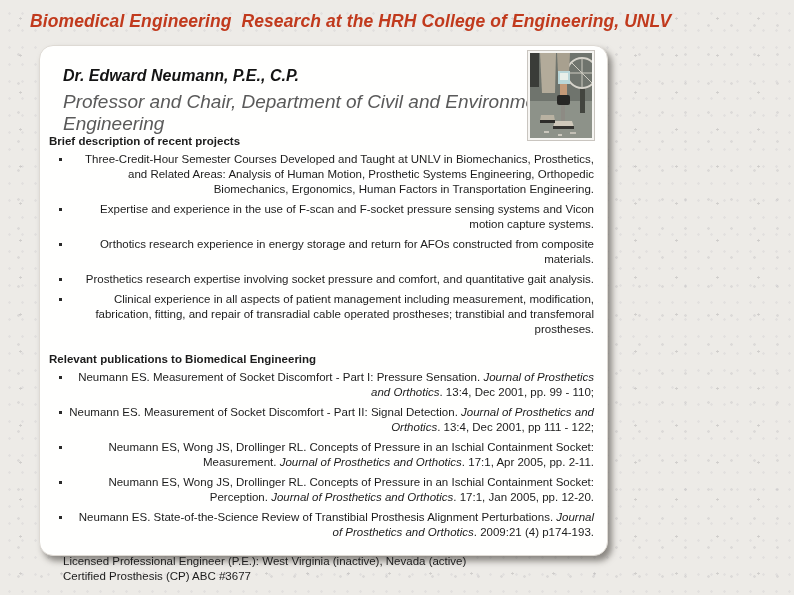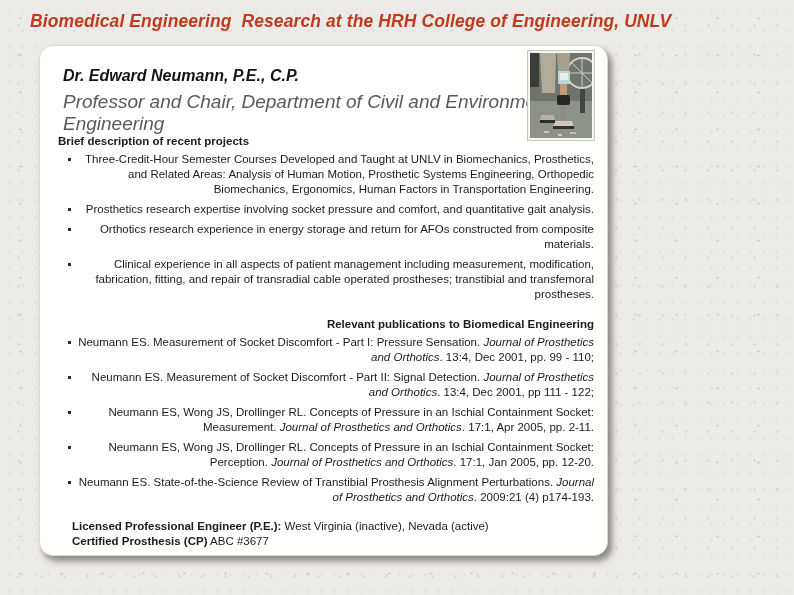--- a/index.html
+++ b/index.html
@@ -69,51 +69,51 @@
     width: 66px;
     height: 89px;
     border: 2px solid #f6f5f2;
     outline: 1px solid #c9c5bf;
     background: #7e837c;
   }
   .photo svg { display: block; }
 
   .content {
     position: absolute;
-    left: 18px;
+    left: 9px;
     right: 13px;
     top: 88px;
     font-size: 11.5px;
     line-height: 15px;
     color: #1c1c1c;
   }
 
   .section-heading { font-weight: bold; margin: 0 0 3px 0; }
-  .pubs-heading { margin-top: 15px; text-align: right; }
+  .pubs-heading { margin-top: 15px; }
 
   ul.bullet-list { list-style: none; margin: 0 0 10px 0; padding: 0; text-align: right; }
   ul.bullet-list li {
     position: relative;
     padding-left: 20px;
     margin-bottom: 5px;
   }
   ul.bullet-list li::before {
     content: "";
     position: absolute;
     left: 10px;
     top: 6px;
     width: 3px;
     height: 3px;
     background: #2a2a2a;
   }
   .it { font-style: italic; }
 
   .licenses { margin: 14px 0 0 14px; }
   .lic-heading { font-weight: bold; }
-  .lic-line b { font-weight: bold; }
+  .lic-line b { font-weight: normal; }
 </style>
 </head>
 <body>
 
 <div class="page">
 
   <div class="slide-title">Biomedical Engineering  Research at the HRH College of Engineering, UNLV</div>
 
   <div class="card">
 
@@ -159,22 +159,23 @@
         <rect x="28" y="81" width="4" height="2" fill="#cbc8be"></rect>
       </svg>
     </div>
 
     <div class="content">
 
       <div class="section-heading">Brief description of recent projects</div>
 
       <ul class="bullet-list" id="projects-list">
           <li>Three-Credit-Hour Semester Courses Developed and Taught at UNLV in Biomechanics, Prosthetics, and Related Areas: Analysis of Human Motion, Prosthetic Systems Engineering, Orthopedic Biomechanics, Ergonomics, Human Factors in Transportation Engineering.</li>
+          <li>Expertise and experience in the use of F-scan and F-socket pressure sensing systems and Vicon motion capture systems.</li>
+          <li>Orthotics research experience in energy storage and return for AFOs constructed from composite materials.</li>
           <li>Prosthetics research expertise involving socket pressure and comfort, and quantitative gait analysis.</li>
-          <li>Orthotics research experience in energy storage and return for AFOs constructed from composite materials.</li>
           <li>Clinical experience in all aspects of patient management including measurement, modification, fabrication, fitting, and repair of transradial cable operated prostheses; transtibial and transfemoral prostheses.</li>
         </ul>
 
       <div class="section-heading pubs-heading">Relevant publications to Biomedical Engineering</div>
 
       <ul class="bullet-list" id="publications-list">
           <li><span>Neumann ES. Measurement of Socket Discomfort - Part I: Pressure Sensation. </span><span class="it">Journal of Prosthetics and Orthotics</span><span>. 13:4, Dec 2001, pp. 99 - 110;</span></li>
           <li><span>Neumann ES. Measurement of Socket Discomfort - Part II: Signal Detection. </span><span class="it">Journal of Prosthetics and Orthotics</span><span>. 13:4, Dec 2001, pp 111 - 122;</span></li>
           <li><span>Neumann ES, Wong JS, Drollinger RL. Concepts of Pressure in an Ischial Containment Socket: Measurement. </span><span class="it">Journal of Prosthetics and Orthotics</span><span>. 17:1, Apr 2005, pp. 2-11.</span></li>
           <li><span>Neumann ES, Wong JS, Drollinger RL. Concepts of Pressure in an Ischial Containment Socket: Perception. </span><span class="it">Journal of Prosthetics and Orthotics</span><span>. 17:1, Jan 2005, pp. 12-20.</span></li>

